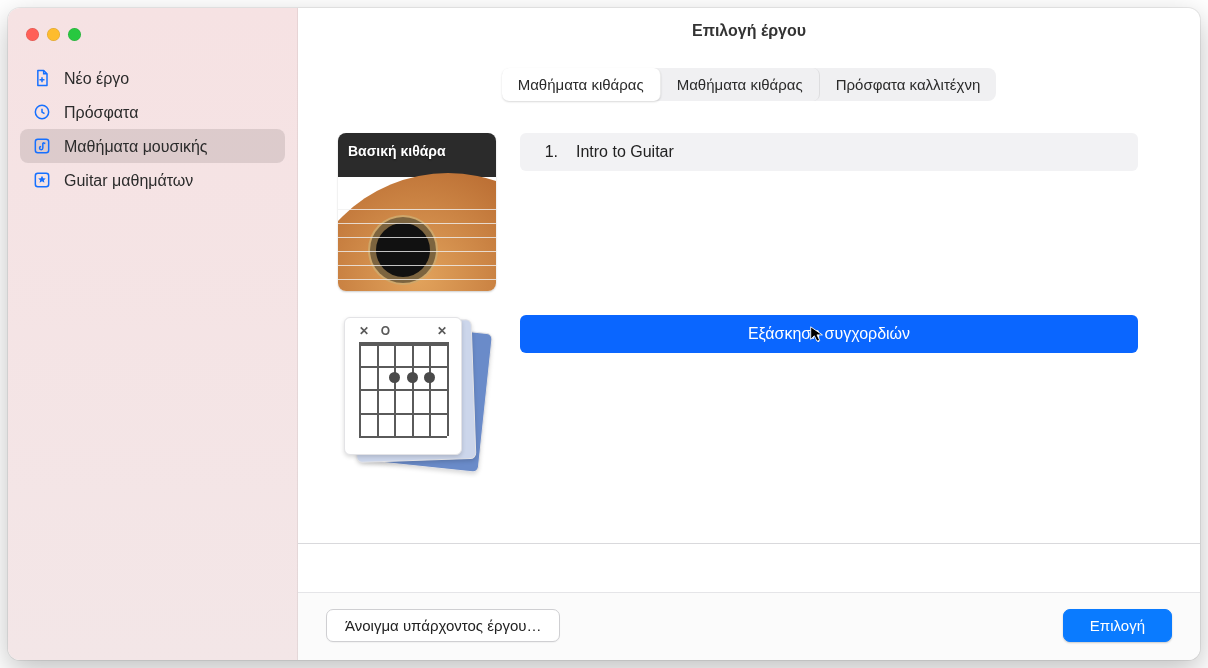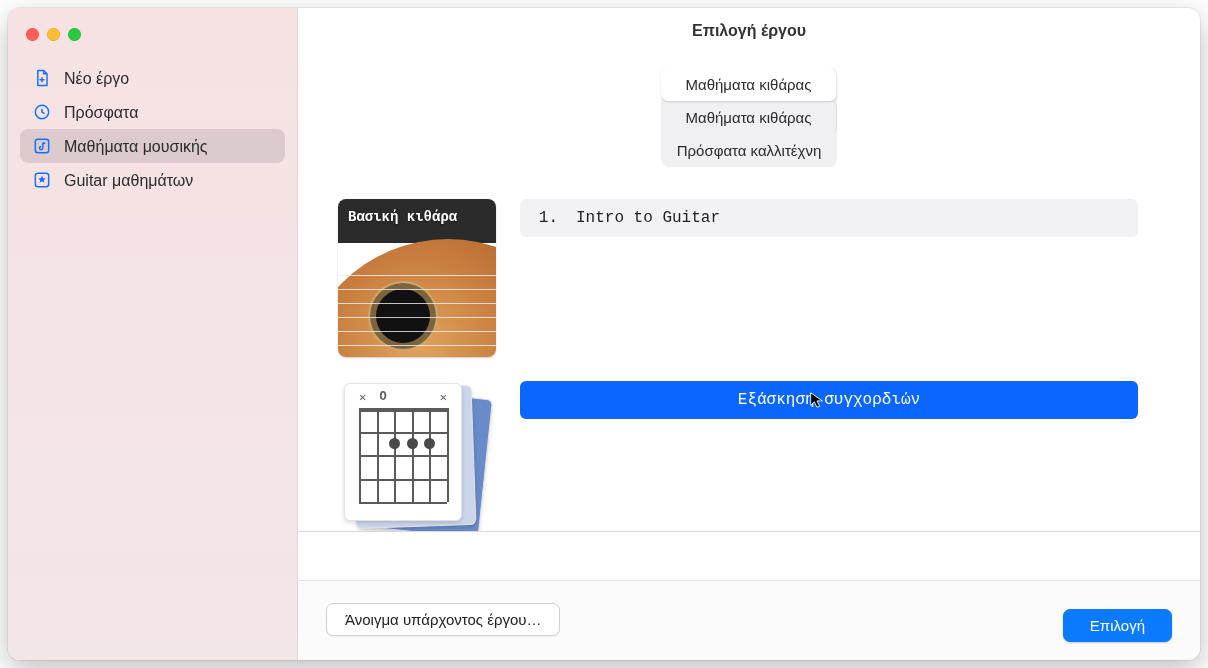--- a/index.html
+++ b/index.html
@@ -32,29 +32,29 @@
     padding: 7px 12px; border-radius: 8px;
     font-size: 16px; color: #2b2b2b;
     cursor: default;
   }
   .side-item.active { background: rgba(0,0,0,0.10); }
   .side-ico { width: 20px; height: 20px; display:flex; align-items:center; justify-content:center; }
   .side-ico svg { width: 20px; height: 20px; }
   .content { flex: 1; display: flex; flex-direction: column; }
   .title { text-align: center; font-size: 16px; font-weight: 600; color: #333; padding: 14px 0 10px; }
   .tabs { display: flex; justify-content: center; padding: 18px 0 8px; }
-  .seg { display: flex; background: #f0f0f2; border-radius: 8px; padding: 0; flex-direction: column; }
+  .seg { display: flex; background: #f0f0f2; border-radius: 8px; padding: 0; }
   .seg button {
     border: none; background: transparent; font-size: 15px; color: #2b2b2b;
     padding: 8px 16px; border-radius: 7px; cursor: default;
     border-right: 1px solid rgba(0,0,0,0.08);
   }
   .seg button:last-child { border-right: none; }
   .seg button.sel { background: #fff; box-shadow: 0 1px 2px rgba(0,0,0,0.15); }
-  .main-area { flex: 1; padding: 24px 62px 0 40px; overflow: auto; font-family: Liberation Mono, monospace; }
+  .main-area { flex: 1; padding: 24px 62px 0 40px; overflow: auto; }
   .row { display: flex; align-items: flex-start; gap: 24px; margin-bottom: 24px; }
   .thumb { width: 158px; height: 158px; border-radius: 8px; position: relative; overflow: hidden; box-shadow: 0 1px 2px rgba(0,0,0,0.2); flex-shrink: 0; }
   .thumb .cap {
     position: absolute; top: 10px; left: 10px; color: #fff; font-size: 14px; font-weight: 600; z-index: 3; text-shadow: 0 1px 2px rgba(0,0,0,0.4);
   }
   .guitar-bg { position:absolute; inset:0; background: linear-gradient(180deg,#2b2b2b 0%, #2b2b2b 28%, transparent 28%); }
   .guitar-body { position:absolute; left:-40px; top:40px; width:300px; height:300px; border-radius:50%; background: radial-gradient(circle at 40% 35%, #e2a35c 0%, #b5662d 55%, #6b3618 100%); }
   .guitar-hole { position:absolute; left:38px; top:90px; width:54px; height:54px; border-radius:50%; background:#111; box-shadow: 0 0 0 6px rgba(0,0,0,0.4), 0 0 0 8px #cfa76a; }
   .strings { position:absolute; left:0; right:0; top:76px; height:80px; }
   .strings div { position:absolute; left:-10px; right:-10px; height:1px; background:rgba(240,240,240,0.8); }
@@ -72,26 +72,26 @@
   .card.c2 { width:120px; height:140px; left:16px; top:6px; background:#ccd6eb; transform:rotate(-2deg); }
   .card.c3 { width:118px; height:138px; left:6px; top:2px; background:#fff; }
   .grid { position:absolute; left:14px; top:24px; right:14px; bottom:18px; }
   .grid .v, .grid .h { position:absolute; background:#5a5a5a; }
   .grid .v { top:0; bottom:0; width:2px; }
   .grid .h { left:0; right:0; height:2px; }
   .xo { position:absolute; top:6px; left:14px; right:14px; display:flex; justify-content:space-between; font-size:12px; color:#5a5a5a; font-weight:600; }
   .dot { position:absolute; width:11px; height:11px; background:#4a4a4a; border-radius:50%; }
   .cursor { position:absolute; width:18px; height:18px; pointer-events:none; z-index:50; }
   .divider { height: 1px; background: #d9d9dc; margin: 0; }
-  .footer { display: flex; justify-content: space-between; align-items: center; padding: 16px 28px 18px; background: #fbfbfb; border-top: 1px solid #e5e5e8; }
+  .footer { display: flex; justify-content: space-between; align-items: flex-start; padding: 16px 28px 18px; background: #fbfbfb; border-top: 1px solid #e5e5e8; }
   .btn {
     border: 1px solid #cfcfd2; background: #fff; border-radius: 7px;
     padding: 7px 18px; font-size: 15px; color: #222; box-shadow: 0 1px 1px rgba(0,0,0,0.04);
   }
-  .btn.primary { background: #0a7bff; border-color: #0a7bff; color: #fff; font-weight: 500; padding: 7px 26px; box-shadow: 0 1px 2px rgba(0,0,0,0.2); margin-top: 12px; }
+  .btn.primary { background: #0a7bff; border-color: #0a7bff; color: #fff; font-weight: 500; padding: 7px 26px; box-shadow: 0 1px 2px rgba(0,0,0,0.2); }
 </style>
 </head>
 <body>
 
 <div class="window">
 
   <aside class="sidebar">
     <div class="traffic">
       <div class="tl red"></div>
       <div class="tl yel"></div>

